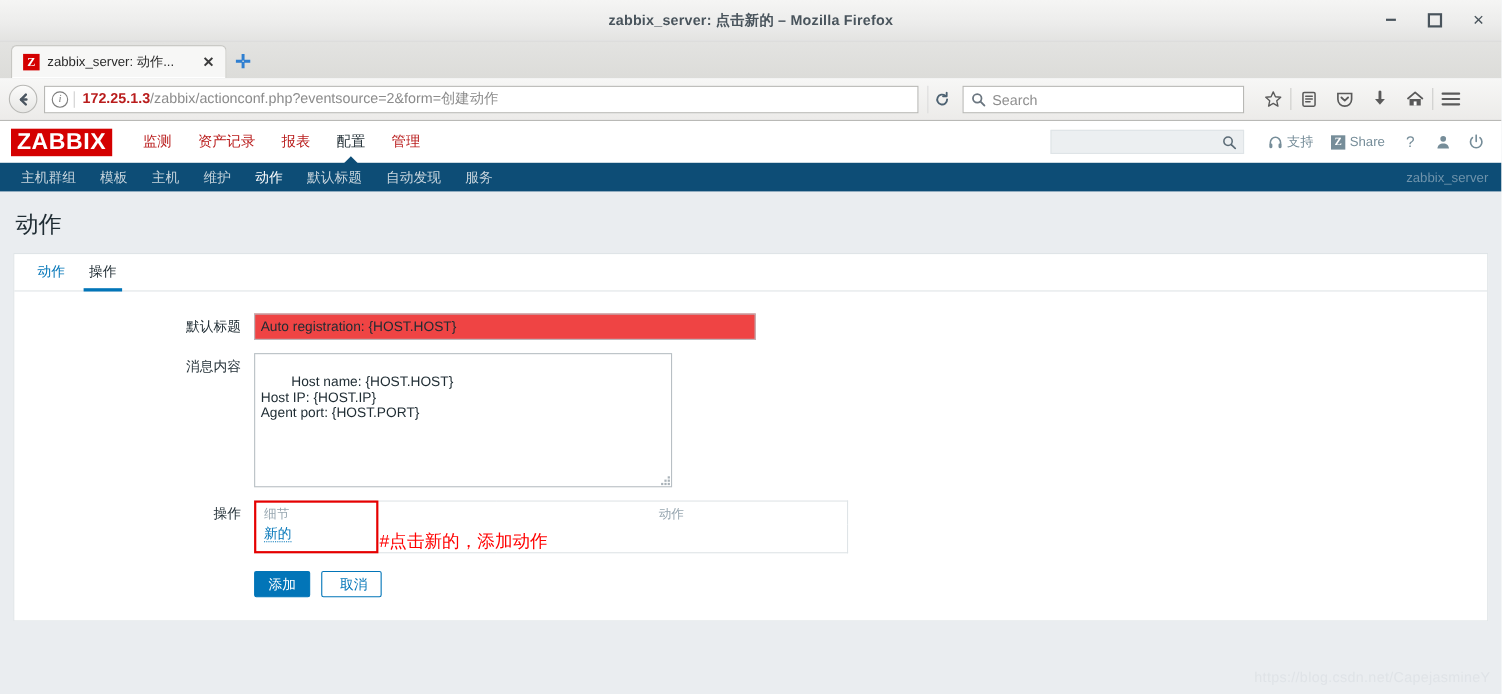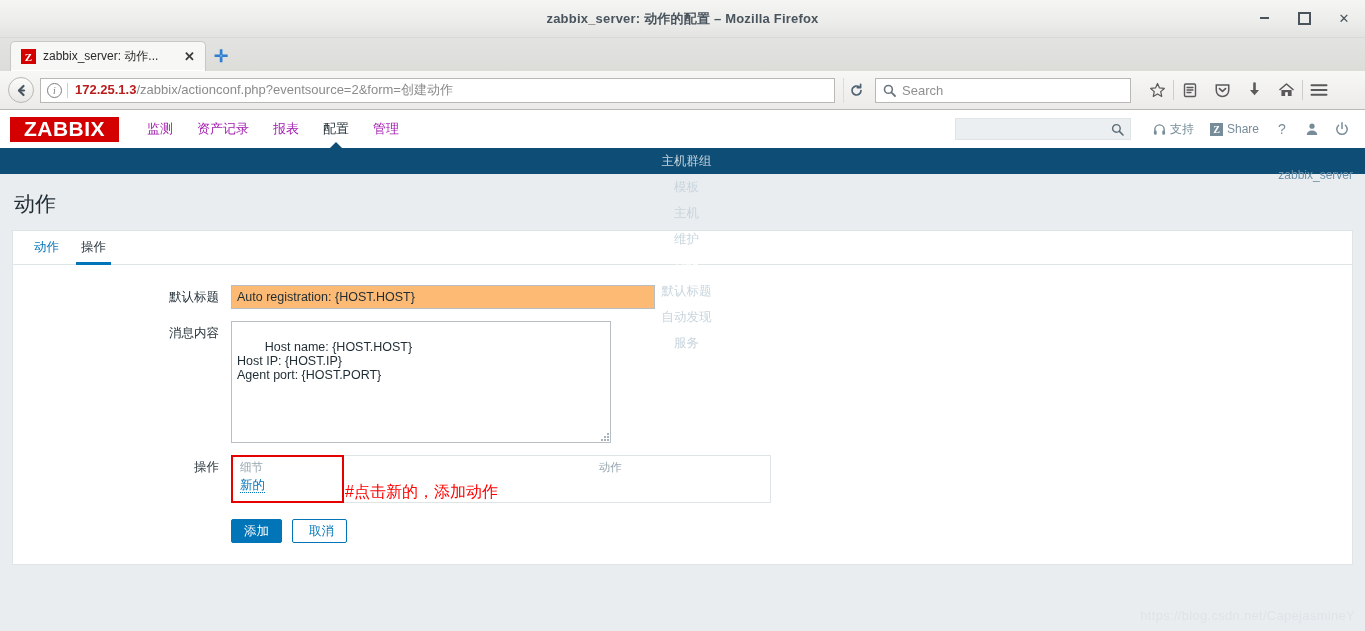--- a/index.html
+++ b/index.html
@@ -140,30 +140,30 @@
   svg.i { display: block; }
 
   
   .zx-header {
     height: 38px; background: #ffffff;
     display: flex; align-items: center;
     padding-left: 10px;
     position: relative;
   }
   .zx-logo {
-    width: 109px; height: 25px;
+    width: 92px; height: 25px;
     background: #d40000; color: #fff;
     font-size: 21px; font-weight: bold;
     letter-spacing: .5px;
     display: flex; align-items: center; justify-content: center;
     font-family: "Liberation Sans", sans-serif;
   }
   .zx-mainnav { display: flex; align-items: flex-end; gap: 0; margin-left: 16px; height: 38px; }
   .zx-mainnav a {
-    font-size: 13px; color: #a21caf;
+    font-size: 13px; color: #b91c1c;
     padding: 0 12px;
     line-height: 38px;
     text-decoration: none;
     position: relative;
   }
   .zx-mainnav a.active { color: #1f2c33; }
   .zx-mainnav a.active::after {
     content: "";
     position: absolute; left: 50%; bottom: -1px;
     transform: translateX(-50%);
@@ -198,31 +198,30 @@
     width: 30px; height: 38px;
     display: flex; align-items: center; justify-content: center;
     color: #768d99;
   }
 
   .zx-subnav {
     height: 26px; background: #0d4d76;
     display: flex; align-items: center;
     padding-left: 8px;
     position: relative;
-    flex-direction: column;
   }
   .zx-subnav a {
     font-size: 12.5px; color: #c8d5dd;
     padding: 0 11px; text-decoration: none;
     line-height: 26px;
   }
   .zx-subnav a.active { color: #fff; }
   .zx-server {
     position: absolute; right: 12px; top: 0; line-height: 26px;
-    font-size: 12px; color: #6f93ab; margin-top: 14px;
+    font-size: 12px; color: #6f93ab;
   }
 
   .zx-pagetitle {
     font-size: 21px; color: #1f2c33;
     padding: 16px 0 12px 14px;
     font-weight: normal;
   }
 
   .zx-card {
     margin: 0 12px;
@@ -255,26 +254,26 @@
   .form-row { display: flex; margin-bottom: 12px; }
   .form-label {
     width: 218px;
     text-align: right;
     padding-right: 12px;
     font-size: 12.5px;
     color: #1f2c33;
     padding-top: 4px;
   }
   .txt-input {
-    width: 424px; height: 24px;
+    width: 456px; height: 24px;
     border: 1px solid #b8bfc4;
     font-family: "Liberation Sans", sans-serif;
     font-size: 12.5px; color: #1f2c33;
     padding: 0 5px;
-    background: #fdba74;
+    background: #ef4444;
   }
   .txt-area {
     width: 380px; height: 122px;
     border: 1px solid #b8bfc4;
     background: #fff;
     font-family: "Liberation Sans", sans-serif;
     font-size: 12.5px; color: #1f2c33;
     padding: 4px 5px;
     line-height: 14px;
     white-space: pre;
@@ -351,21 +350,21 @@
     right: 10px; bottom: 8px;
     font-size: 13px;
     color: #dfe3e7;
     letter-spacing: .3px;
   }
 </style>
 </head>
 <body>
 
 <div class="ff-titlebar">
-  <div class="ff-title">zabbix_server: 动作的配置 – Mozilla Firefox</div>
+  <div class="ff-title">zabbix_server: 点击新的 – Mozilla Firefox</div>
   <div class="win-ctrls">
     <div class="win-btn win-min"></div>
     <div class="win-btn win-max"></div>
     <div class="win-btn">✕</div>
   </div>
 </div>
 
 <div class="ff-tabstrip">
   <div class="ff-tab">
     <div class="favicon">Z</div>

